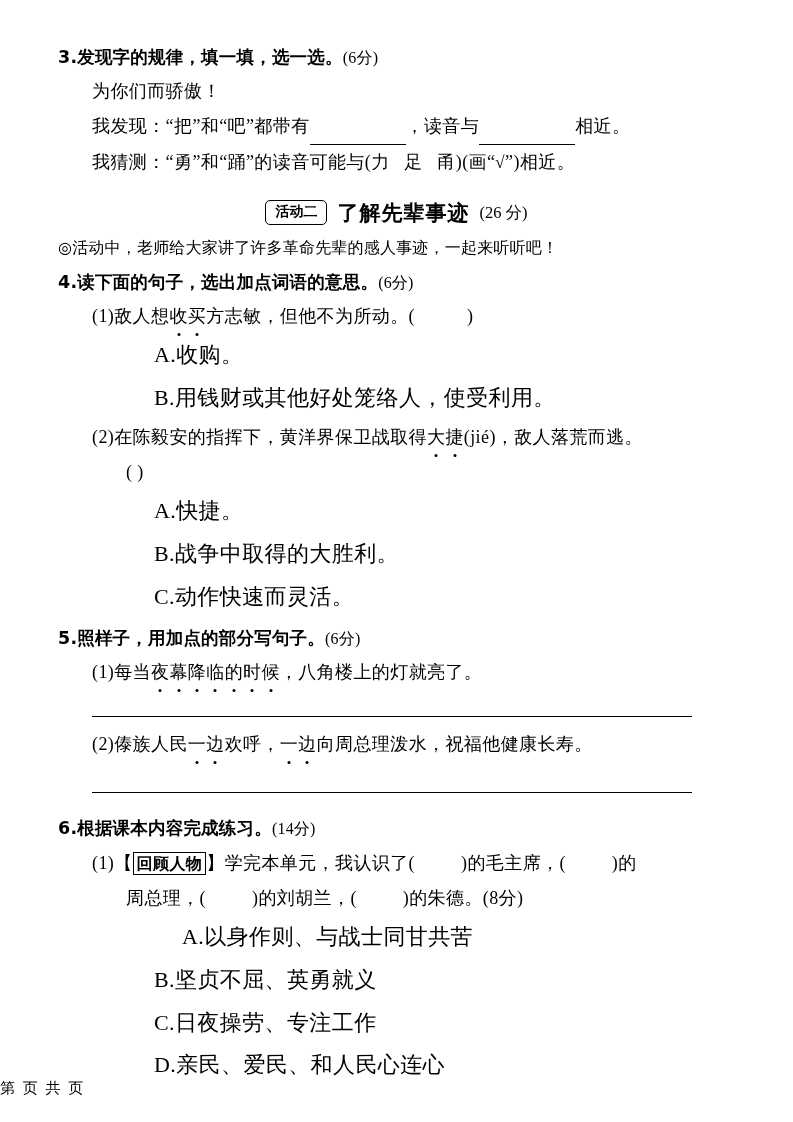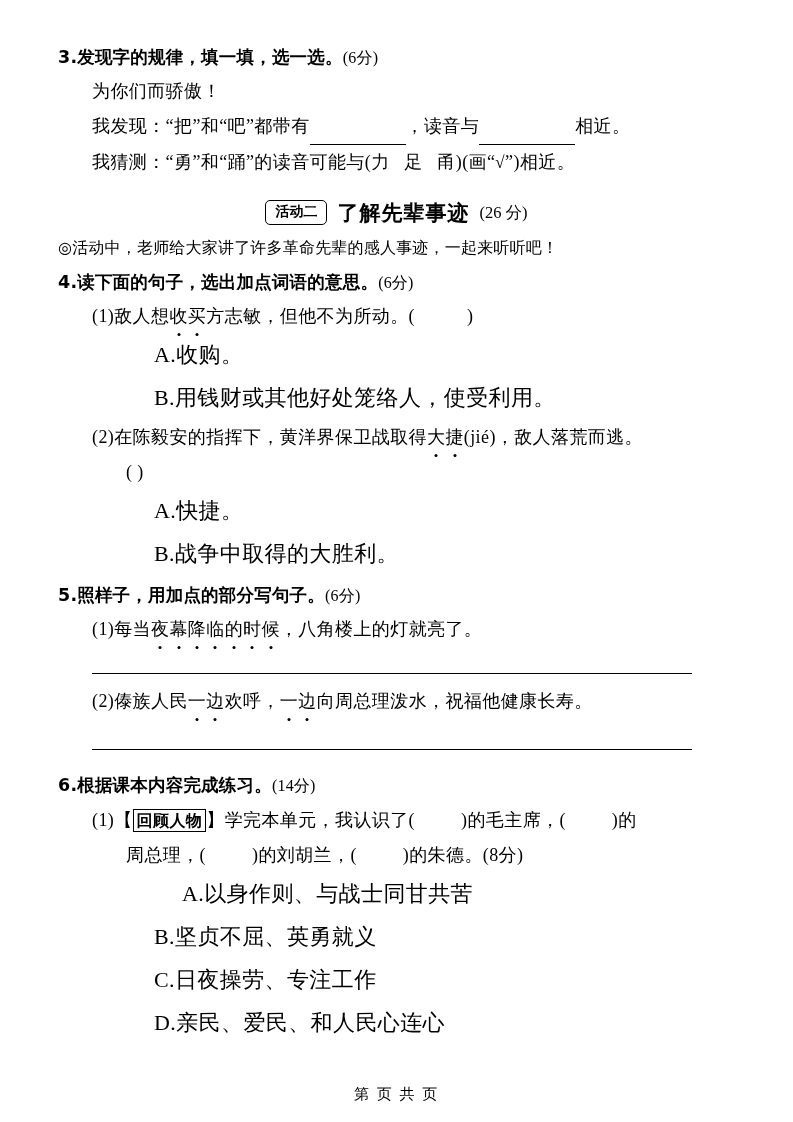--- a/index.html
+++ b/index.html
@@ -135,22 +135,21 @@
     letter-spacing: 0.4px;
     padding-left: 96px;
     flex-direction: column;
   }
   .opt-row .opt-a { width: 290px; }
 
   .footer {
     position: absolute;
     left: 0;
     right: 0;
-    bottom: 18px;
-    text-align: center;
+    bottom: 24px;
     font-size: 15px;
     letter-spacing: 2px;
     font-family: "Liberation Serif", serif;
     margin-top: 40px;
   }
   .check-mark {
     font-size: 17px;
   }
 </style>
 </head>
@@ -196,20 +195,21 @@
     </div>
 
     <p class="body-line indent1">
       <span>(2)</span><span>在陈毅安的指挥下，黄洋界保卫战取得</span><span class="dotu">大</span><span class="dotu">捷</span><span>(jié)，敌人落荒而逃。</span>
     </p>
     <p class="body-line indent2">(          )</p>
 
     <div class="opt-row">
       <span class="opt-a" style="width:150px;">A.快捷。</span>
       <span style="width:248px;">B.战争中取得的大胜利。</span>
+      <span>C.动作快速而灵活。</span>
     </div>
   </div>
 
   <div class="spacer-sm"></div>
 
   <div>
     <p class="q-head">
       <span>5.照样子，用加点的部分写句子。</span><span class="score">(6分)</span>
     </p>
 

